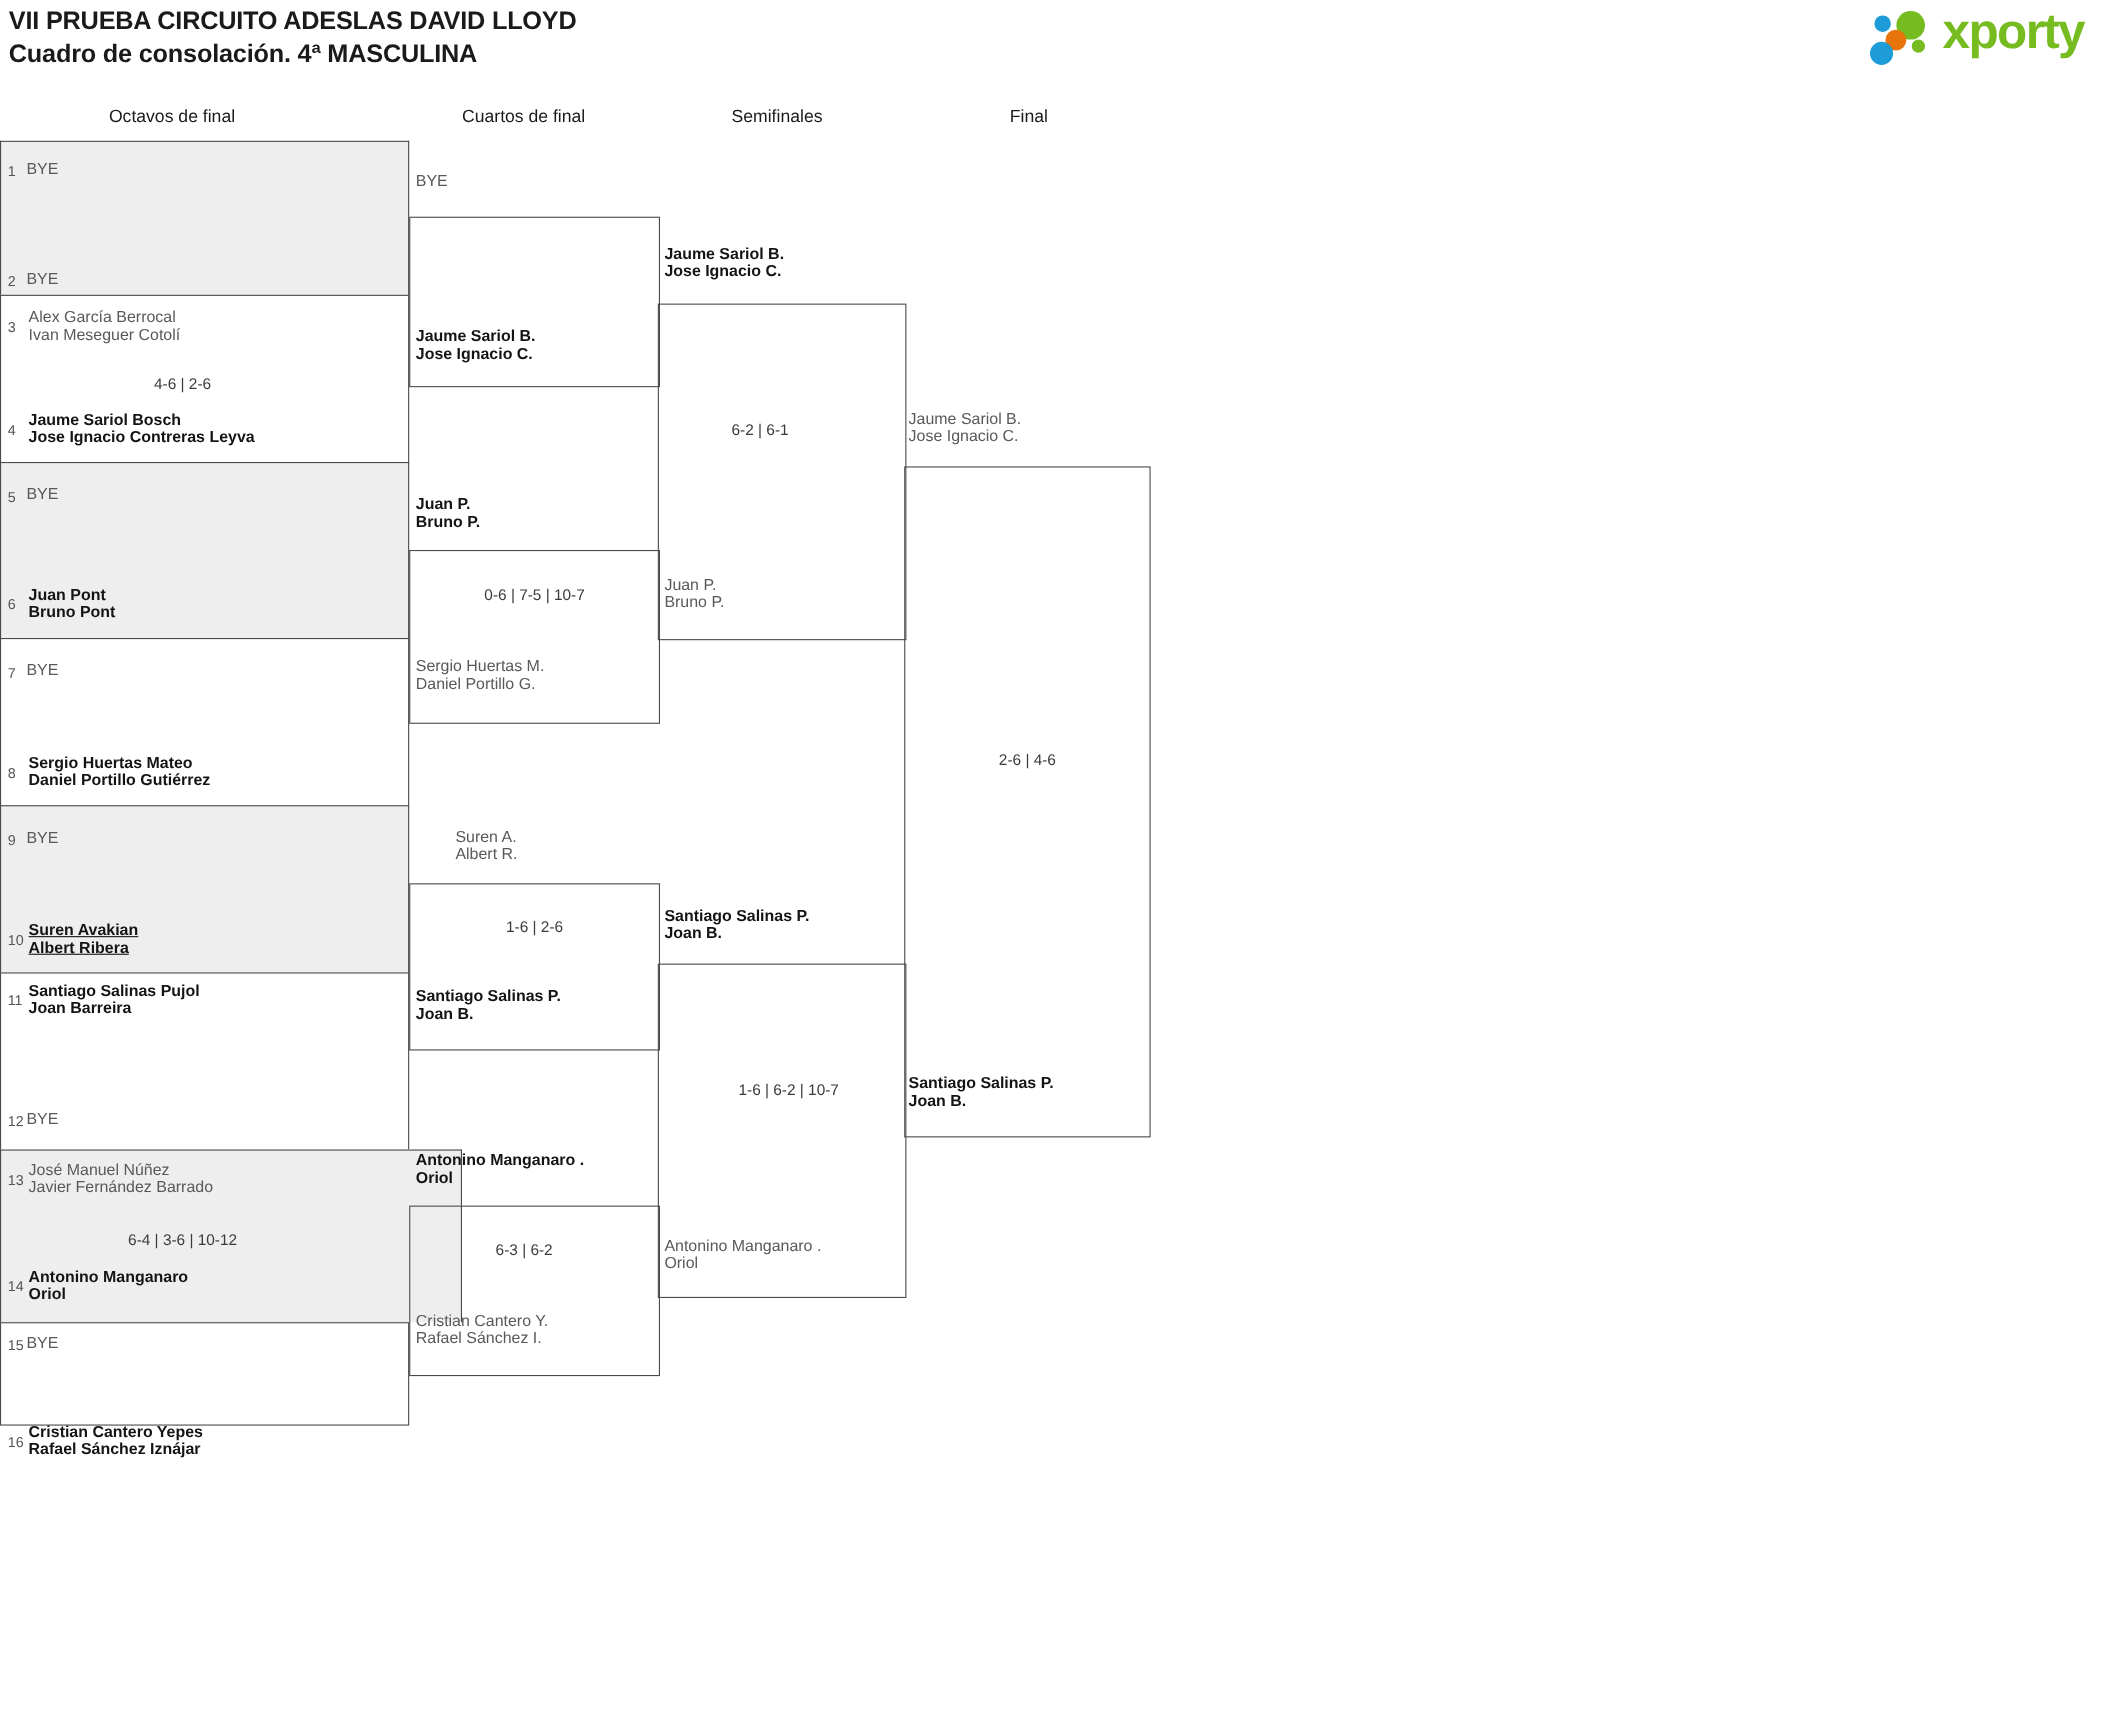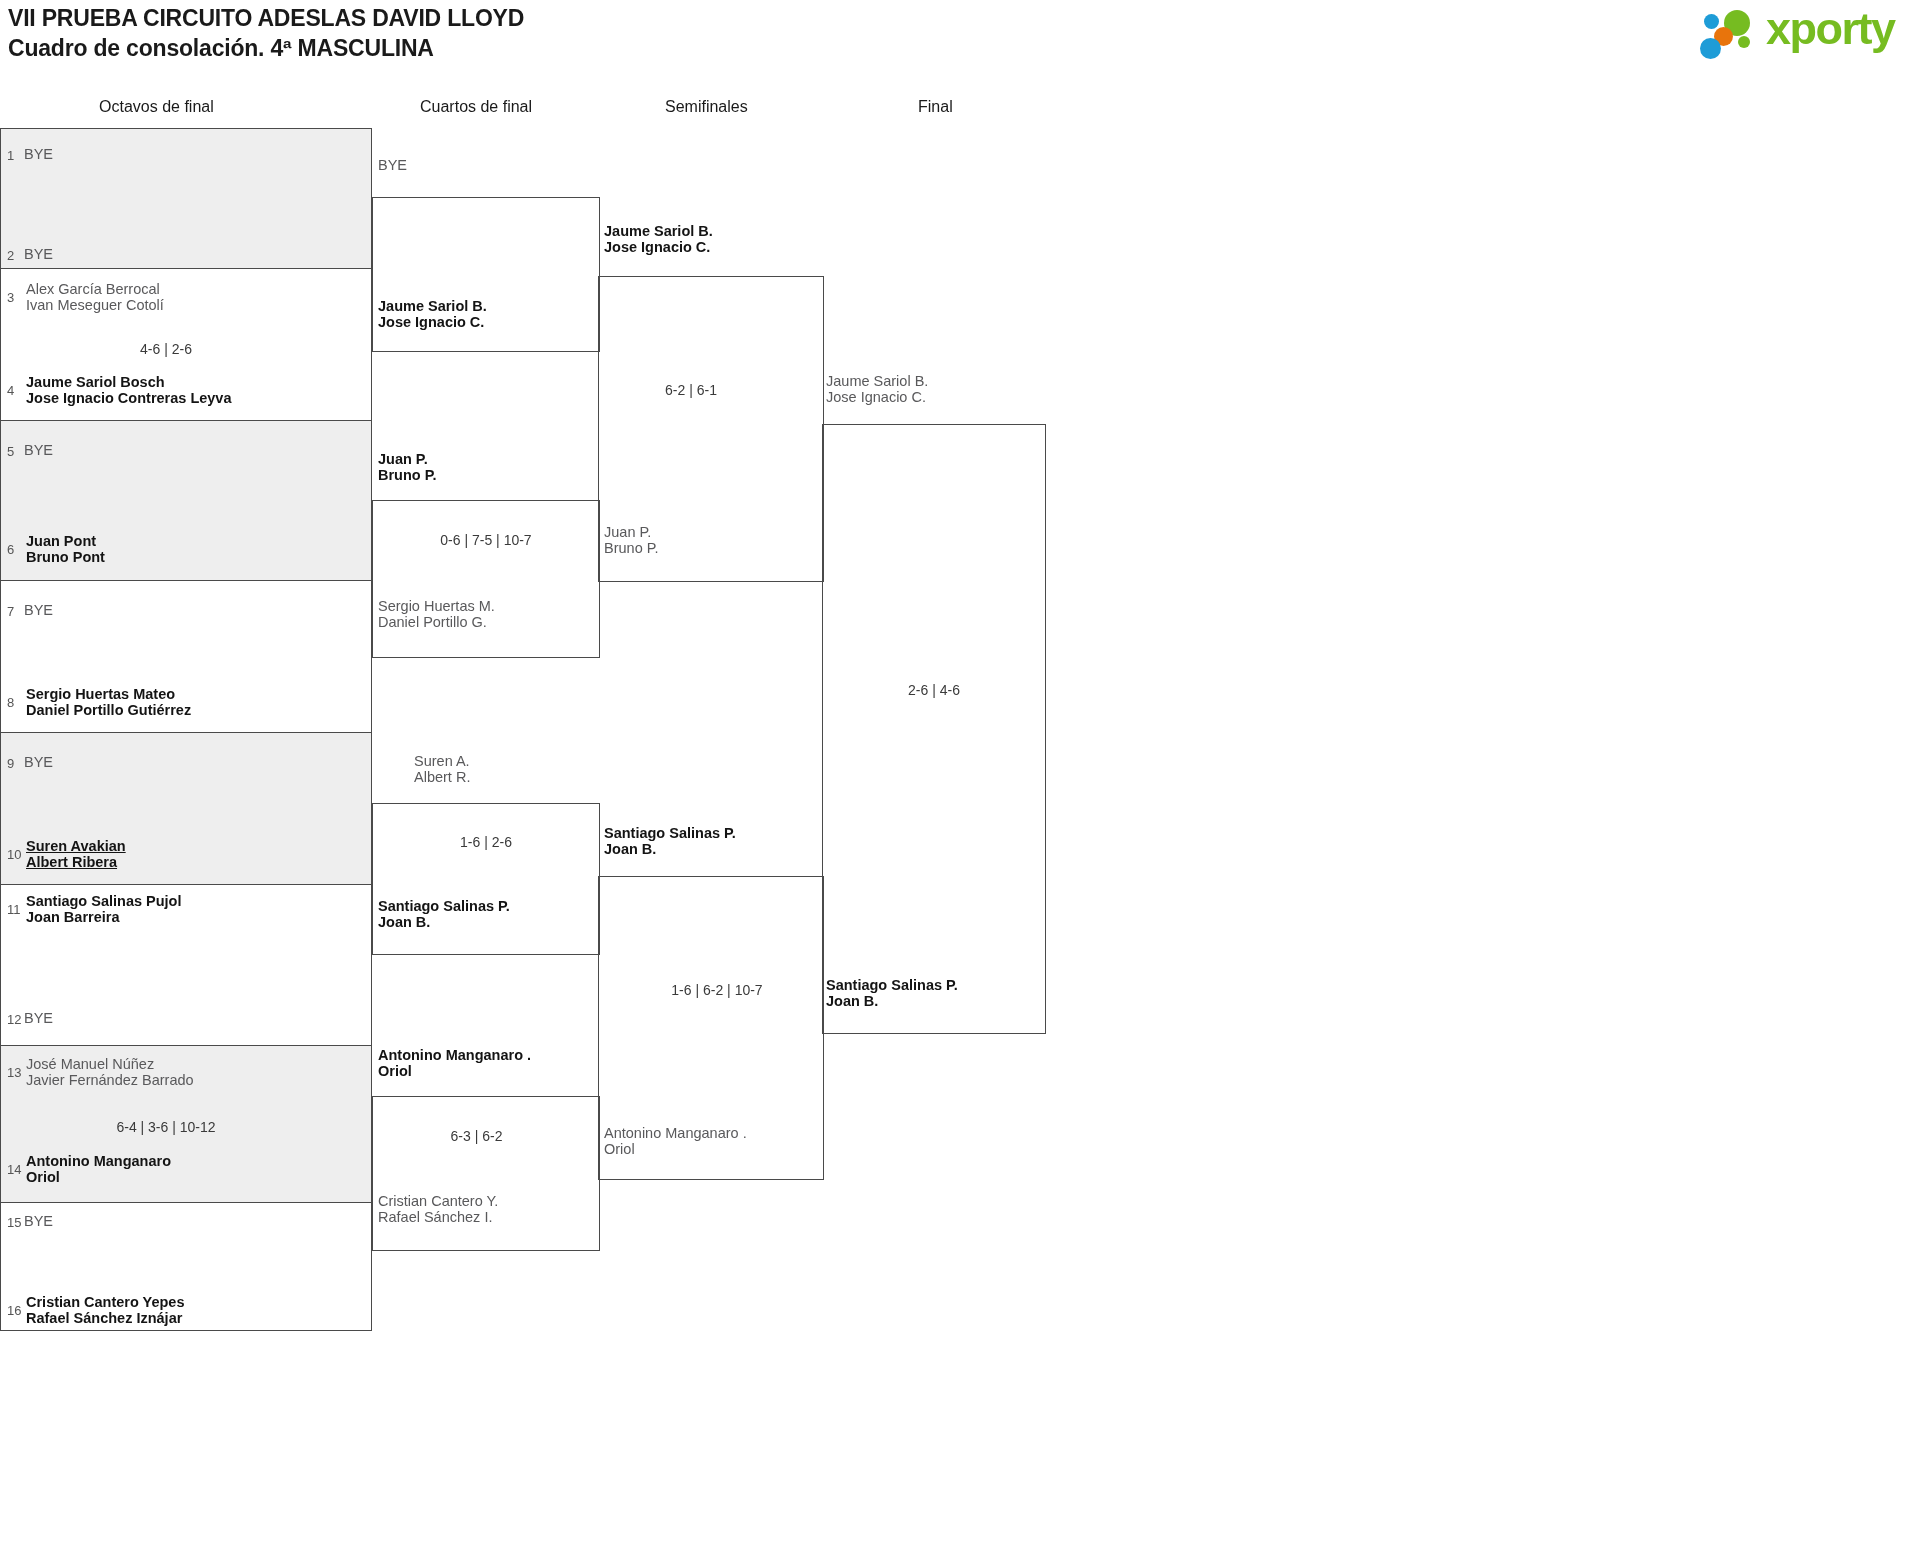--- a/index.html
+++ b/index.html
@@ -222,35 +222,35 @@
     <span class="team winner" style="top:8px;">
       <span class="ln">Santiago Salinas Pujol</span>
       <span class="ln">Joan Barreira</span>
     </span>
     <span class="seed-num" style="top:128px;">12</span>
     <span class="team bye" style="top:125px;">
       <span class="ln">BYE</span>
     </span>
   </div>
 
-  <div class="r1-block shaded" style="left:0px; top:1045px; width:372px; height:157px;">
+  <div class="r1-block shaded" style="left:0px; top:1045px; width:420px; height:157px;">
     <span class="seed-num" style="top:20px;">13</span>
     <span class="team loser" style="top:10px;">
       <span class="ln">José Manuel Núñez</span>
       <span class="ln">Javier Fernández Barrado</span>
     </span>
     <span class="score-r1" style="left:0px; top:73px; width:330px;">6-4 | 3-6 | 10-12</span>
     <span class="seed-num" style="top:117px;">14</span>
     <span class="team winner" style="top:107px;">
       <span class="ln">Antonino Manganaro</span>
       <span class="ln">Oriol</span>
     </span>
   </div>
 
-  <div class="r1-block last" style="left:0px; top:1202px; width:372px; height:129px;">
+  <div class="r1-block last" style="left:0px; top:1202px; width:372px; height:94px;">
     <span class="seed-num" style="top:13px;">15</span>
     <span class="team bye" style="top:10px;">
       <span class="ln">BYE</span>
     </span>
     <span class="seed-num" style="top:101px;">16</span>
     <span class="team winner" style="top:91px;">
       <span class="ln">Cristian Cantero Yepes</span>
       <span class="ln">Rafael Sánchez Iznájar</span>
     </span>
   </div>

